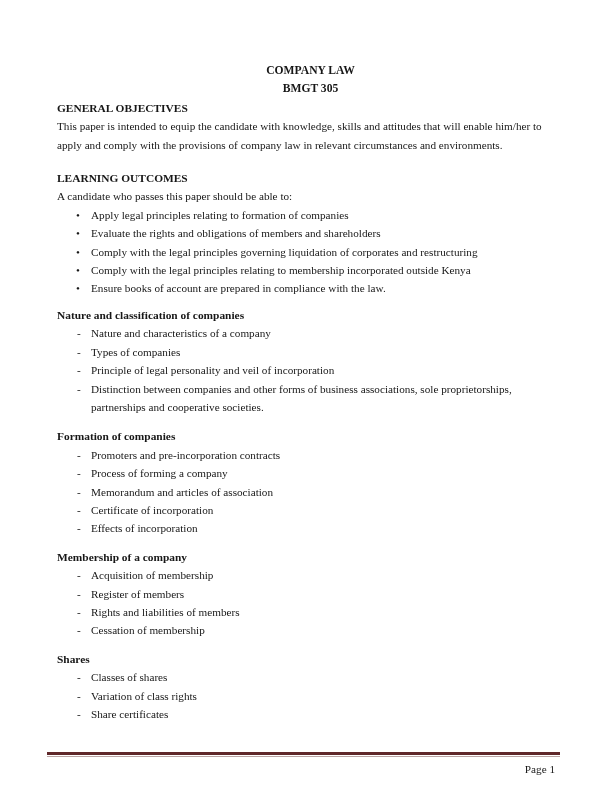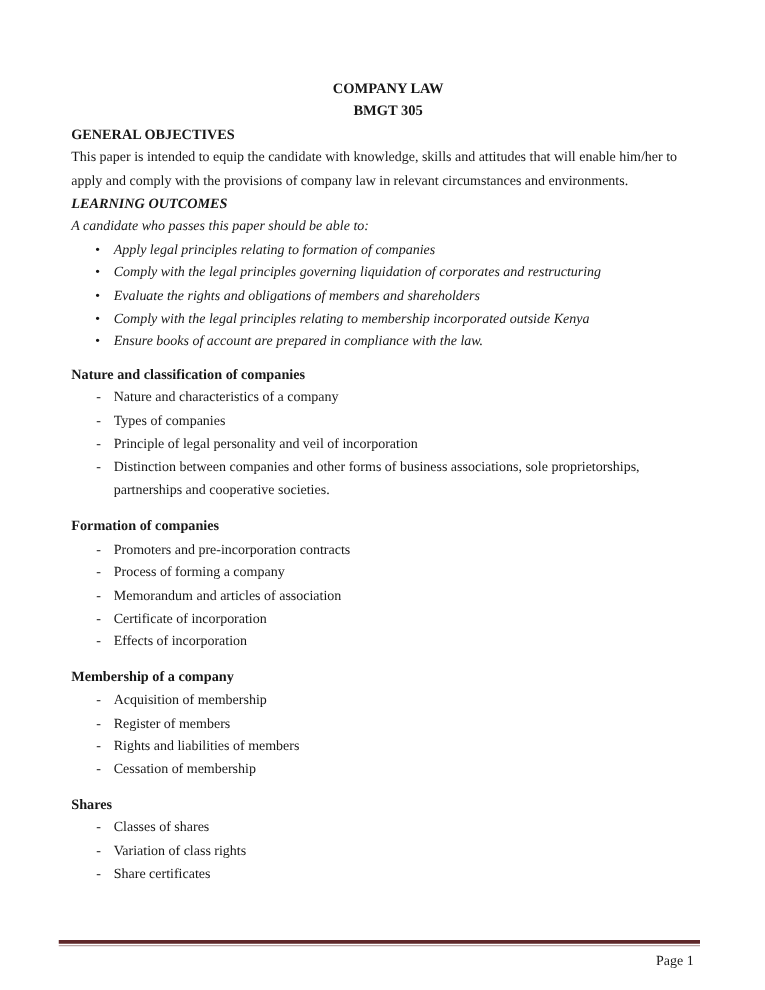--- a/index.html
+++ b/index.html
@@ -25,21 +25,21 @@
     font-weight: bold;
     font-size: 11.6px;
   }
 
   h2.sec-heading {
     font-weight: bold;
     font-size: 11.4px;
     line-height: 18.4px;
   }
 
-  .sec-learning   { margin-top: 0; font-style: italic; }
+  .sec-learning   { margin-top: 15px; }
   .sec-nature     { margin-top: 8px;  }
   .sec-formation  { margin-top: 11px; }
   .sec-membership { margin-top: 10px; }
   .sec-shares     { margin-top: 10px; }
 
   ul { list-style: none; }
   ul li {
     position: relative;
     padding-left: 34px;
   }
@@ -83,22 +83,22 @@
     <section>
       <h2 class="sec-heading">GENERAL OBJECTIVES</h2>
       <p>This paper is intended to equip the candidate with knowledge, skills and attitudes that will enable him/her to apply and comply with the provisions of company law in relevant circumstances and environments.</p>
     </section>
 
     <section class="sec-learning">
       <h2 class="sec-heading">LEARNING OUTCOMES</h2>
       <p>A candidate who passes this paper should be able to:</p>
       <ul class="bullet-list">
         <li>Apply legal principles relating to formation of companies</li>
+        <li>Evaluate the rights and obligations of members and shareholders</li>
         <li>Comply with the legal principles governing liquidation of corporates and restructuring</li>
-        <li>Evaluate the rights and obligations of members and shareholders</li>
         <li>Comply with the legal principles relating to membership incorporated outside Kenya</li>
         <li>Ensure books of account are prepared in compliance with the law.</li>
       </ul>
     </section>
 
     <section class="sec-nature">
       <h2 class="sec-heading">Nature and classification of companies</h2>
       <ul class="dash-list">
         <li>Nature and characteristics of a company</li>
         <li>Types of companies</li>

